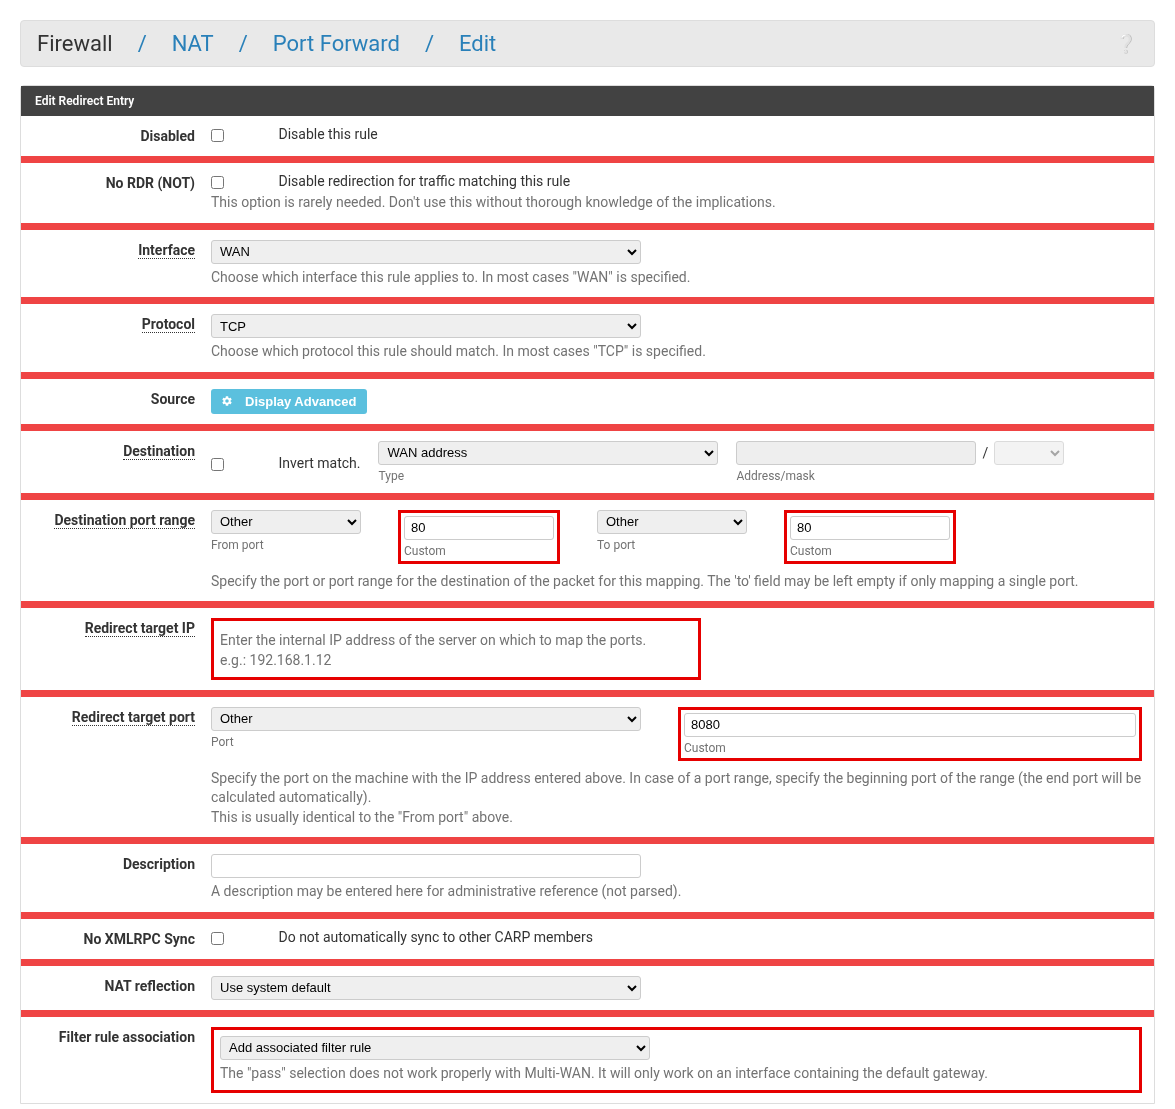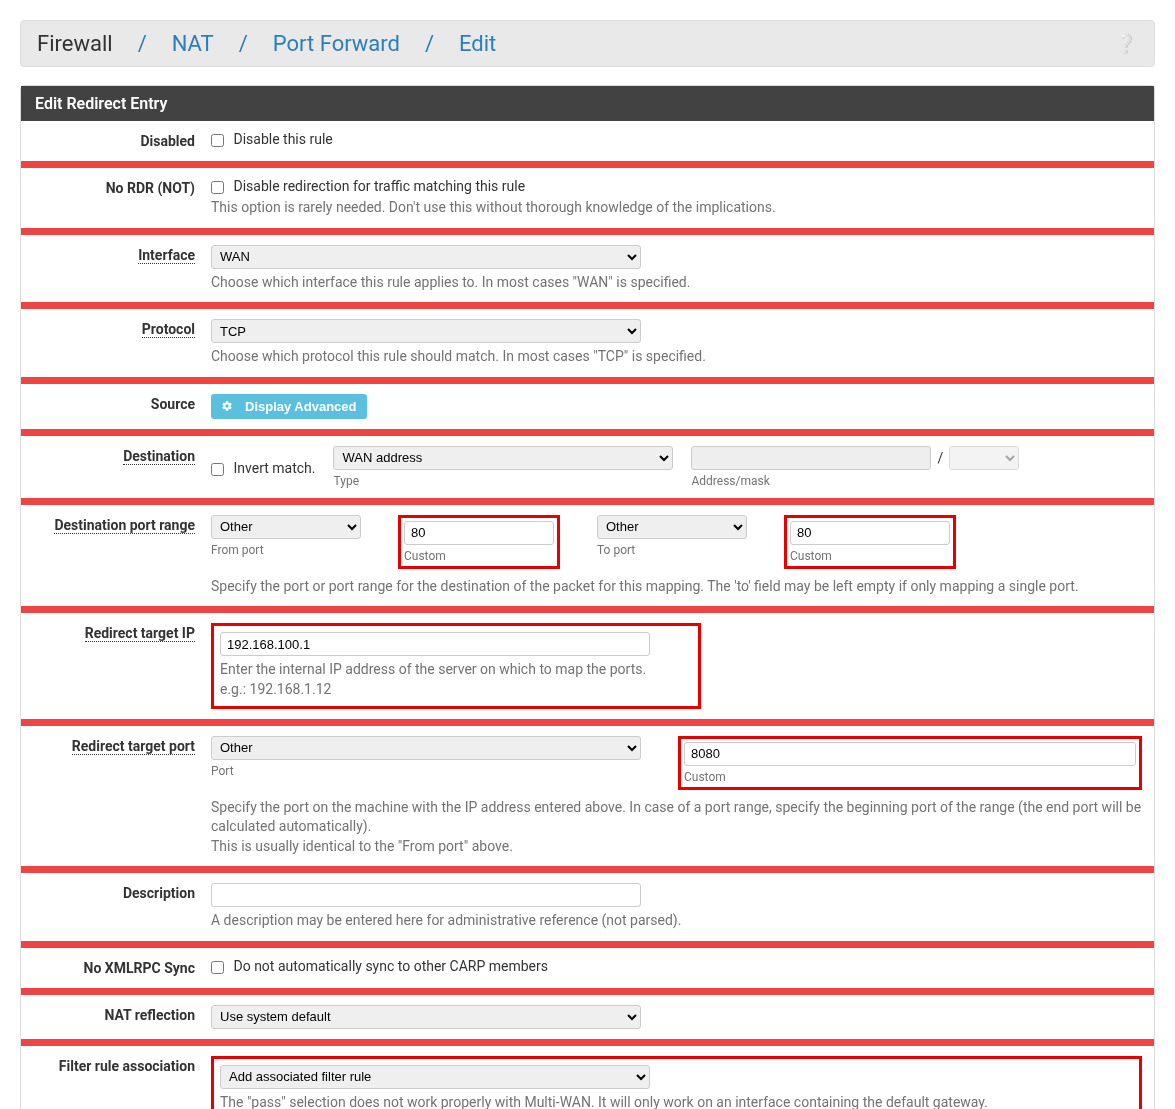--- a/index.html
+++ b/index.html
@@ -6,34 +6,34 @@
 body { font-family: -apple-system, BlinkMacSystemFont, "Segoe UI", Roboto, sans-serif; font-size: 14px; background: #fff; color: #333; padding: 20px; }
 
 .breadcrumb-bar { background: #e9e9e9; border: 1px solid #ddd; border-radius: 4px; padding: 10px 16px; display: flex; align-items: center; justify-content: space-between; margin-bottom: 18px; }
 .breadcrumb { font-size: 22px; display: flex; align-items: center; gap: 25px; }
 .breadcrumb .crumb-firewall { color: #333; font-weight: 400; }
 .breadcrumb .crumb-link { color: #2980b9; font-weight: 400; cursor: pointer; }
 .breadcrumb .sep { color: #2980b9; }
 .help-icon { color: #c0392b; font-size: 18px; font-weight: bold; cursor: pointer; }
 
 .panel { border: 1px solid #ddd; border-radius: 4px 4px 0 0; overflow: visible; }
-.panel-header { background: #424242; color: #fff; padding: 8px 14px; font-size: 16px; font-weight: 600; }
+.panel-header { background: #424242; color: #fff; padding: 8px 14px; font-size: 12px; font-weight: 600; }
 .panel-body { background: #fff; }
 
 .row { display: flex; border-top: 7px solid #ef4444; padding: 8px 0; align-items: flex-start; }
 .row:first-child { border-top: none; }
 .label-col { width: 190px; text-align: right; padding: 4px 16px 4px 8px; font-weight: bold; font-size: 14px; }
 .label-col.underlined span { border-bottom: 1px dotted #333; cursor: help; }
 .field-col { flex: 1; padding: 2px 12px 2px 0; }
 .help-text { color: #737373; font-size: 14px; margin-top: 4px; line-height: 1.4; }
 
 input[type="text"] { height: 24px; padding: 2px 6px; border: 1px solid #ccc; border-radius: 3px; font-size: 13px; }
 select { height: 24px; padding: 1px 4px; border: 1px solid #ccc; border-radius: 3px; font-size: 13px; background: #efefef; }
 input[type="checkbox"] { margin-right: 6px; vertical-align: middle; }
-.check-label { font-size: 14px; color: #333; }
+.check-label { font-size: 14px; color: #333; margin-left: 45px; }
 
 .btn { display: inline-flex; align-items: center; gap: 12px; padding: 5px 10px; border: none; border-radius: 3px; font-size: 13px; cursor: pointer; font-weight: 700; }
 .btn-info { background: #5bc0de; color: #fff; }
 .btn-primary { background: #337ab7; color: #fff; }
 .gear-icon-svg { width: 12px; height: 12px; fill: #fff; }
 .save-icon-svg { width: 13px; height: 13px; fill: #fff; }
 
 .mini-label { font-size: 12px; color: #737373; margin-top: 4px; }
 
 .red-box { border: 3px solid #e60000; padding: 3px; }
@@ -175,21 +175,20 @@
           </div>
         </div>
         <div class="help-text" style="margin-top:8px;">Specify the port or port range for the destination of the packet for this mapping. The 'to' field may be left empty if only mapping a single port.</div>
       </div>
     </div>
 
     <div class="row" style="position:relative;">
       <div class="label-col underlined"><span>Redirect target IP</span></div>
       <div class="field-col">
         <div class="red-box" style="display:inline-block;padding:6px 10px 6px 6px;width:490px;">
-          <input type="text" class="w-430" value="192.168.100.1" style="">
           <div class="help-text">Enter the internal IP address of the server on which to map the ports.</div>
           <div class="help-text" style="margin-top:0;">e.g.: 192.168.1.12</div>
         </div>
       </div>
     </div>
 
     <div class="row">
       <div class="label-col underlined"><span>Redirect target port</span></div>
       <div class="field-col">
         <div class="port-grid">

